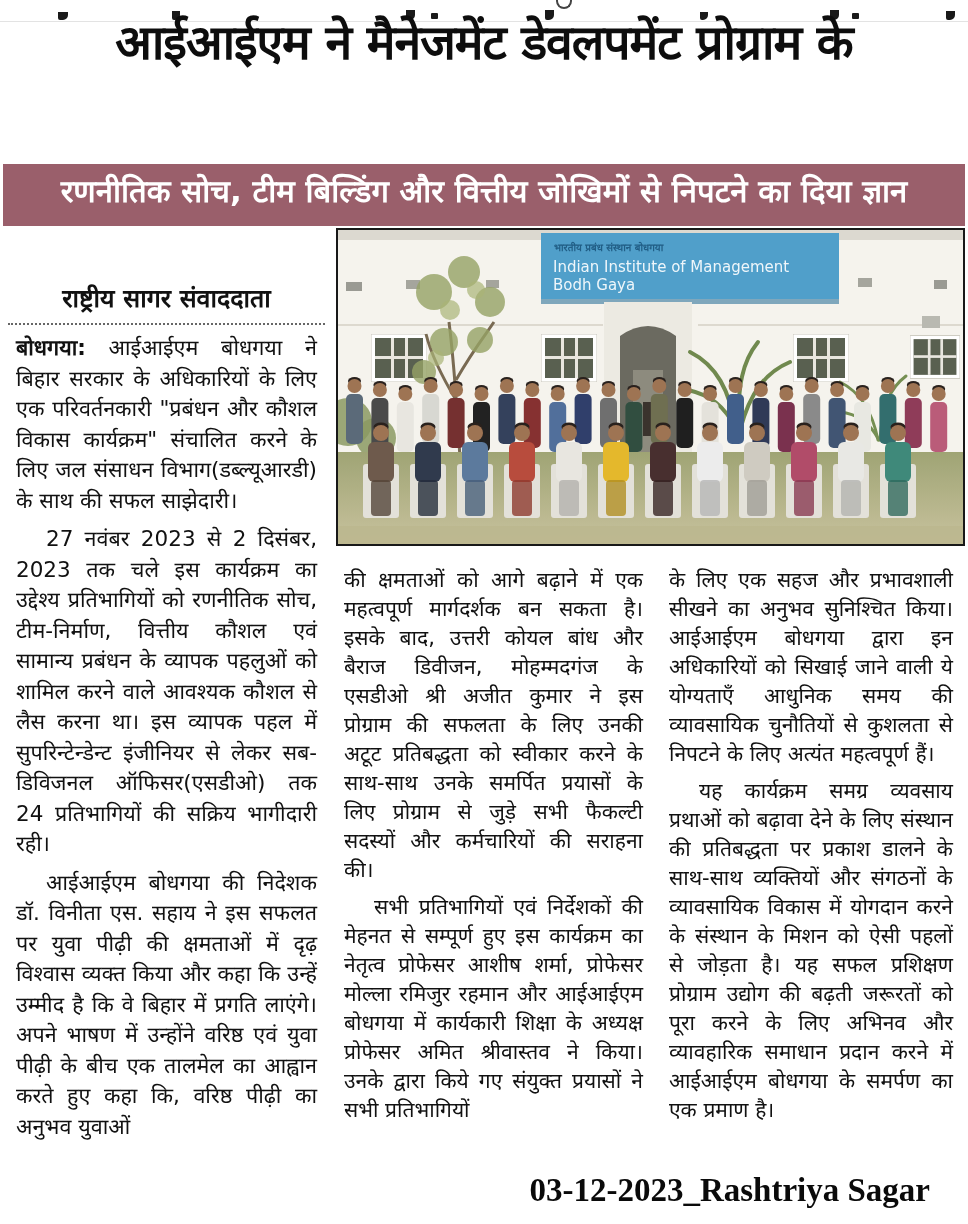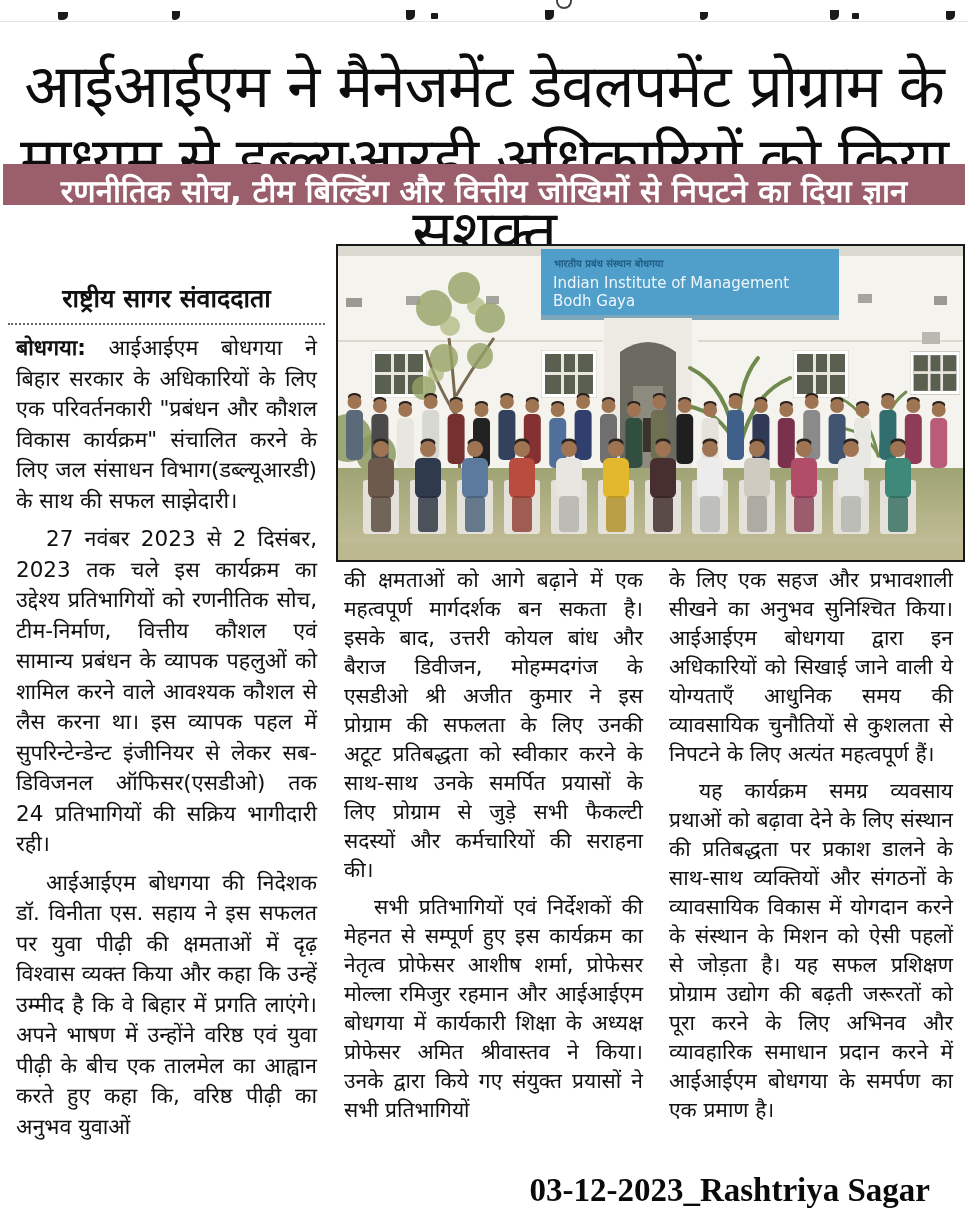--- a/index.html
+++ b/index.html
@@ -8,43 +8,43 @@
     font-family:"DejaVu Sans",sans-serif;color:#111;overflow:hidden;
     margin:0 auto;
   }
   
   .top-frag{position:absolute;background:#1a1a1a;border-radius:0 0 5px 2px;}
   .top-hairline{position:absolute;top:21px;left:0;right:0;height:1px;background:#e3e3e3;}
   .top-arc{position:absolute;top:0;width:12px;height:7px;border:2px solid #444;border-top:none;border-radius:0 0 8px 8px;background:#fff;}
 
   .headline{
     position:absolute;top:6px;left:4px;right:4px;text-align:center;
-    font-weight:400;font-size:60px;line-height:73px;letter-spacing:-1px;color:#0d0d0d;margin-top:44px;
+    font-weight:700;font-size:48px;line-height:73px;letter-spacing:-1px;color:#0d0d0d;
   }
   .subhead{
-    position:absolute;top:164px;left:3px;right:3px;height:41px;
+    position:absolute;top:164px;left:3px;right:3px;height:62px;
     text-align:center;font-weight:700;font-size:31px;line-height:55px;color:#fff;
   }
   .content{position:absolute;top:228px;left:0;right:0;bottom:0;}
 
   .col{position:absolute;text-align:justify;}
   .col p{margin:8px;}
   .col1{left:8px;top:4px;width:317px;font-size:21.5px;line-height:30.5px;}
   .col2{left:336px;top:330px;width:315px;font-size:21px;line-height:29px;}
   .col3{left:661px;top:330px;width:300px;font-size:21px;line-height:29px;}
   .indent{text-indent:30px;}
   .lead{font-weight:800;}
 
   .byline{
     text-align:center;font-weight:800;font-size:25px;line-height:30px;
     padding:4px 0 9px 0;margin-bottom:8px;border-bottom:2px dotted #666;margin-top:48px;
   }
 
   .photo{
-    position:absolute;left:336px;top:16px;width:625px;height:314px;
+    position:absolute;left:336px;top:0;width:625px;height:314px;
     border:2px solid #181818;background:#f0abfc;
   }
   .photo svg{display:block;filter:blur(0.5px) saturate(0.92);}
 
   .footer-credit{
     position:absolute;top:944px;left:16px;right:38px;text-align:right;
     font-family:"Liberation Serif",serif;font-weight:700;font-size:33px;color:#0a0a0a;
   }
 </style>
 </head>
@@ -59,21 +59,20 @@
   <div class="top-frag" style="left:431px;top:13px;width:7px;height:6px;border-radius:1px;"></div>
   <div class="top-frag" style="left:545px;top:10px;width:9px;height:10px;"></div>
   <div class="top-arc" style="left:556px;"></div>
   <div class="top-frag" style="left:700px;top:12px;width:8px;height:8px;"></div>
   <div class="top-frag" style="left:830px;top:10px;width:9px;height:10px;"></div>
   <div class="top-frag" style="left:852px;top:13px;width:7px;height:6px;border-radius:1px;"></div>
   <div class="top-frag" style="left:946px;top:11px;width:9px;height:9px;"></div>
 
   <div class="headline">
     <div>आईआईएम ने मैनेजमेंट डेवलपमेंट प्रोग्राम के</div>
-    <div>माध्यम से डब्ल्यूआरडी अधिकारियों को किया सशक्त</div>
   </div>
 
   <div class="subhead" id="subhead" style="background: rgb(154, 95, 107); color: rgb(255, 255, 255);">रणनीतिक सोच, टीम बिल्डिंग और वित्तीय जोखिमों से निपटने का दिया ज्ञान</div>
 
   <div class="content">
 
     <div class="col col1">
       <div class="byline">राष्ट्रीय सागर संवाददाता</div>
       <p><span class="lead">बोधगया:</span><span> आईआईएम बोधगया ने बिहार सरकार के अधिकारियों के लिए एक परिवर्तनकारी "प्रबंधन और कौशल विकास कार्यक्रम" संचालित करने के लिए जल संसाधन विभाग(डब्ल्यूआरडी) के साथ की सफल साझेदारी।</span></p>
       <p class="indent">27 नवंबर 2023 से 2 दिसंबर, 2023 तक चले इस कार्यक्रम का उद्देश्य प्रतिभागियों को रणनीतिक सोच, टीम-निर्माण, वित्तीय कौशल एवं सामान्य प्रबंधन के व्यापक पहलुओं को शामिल करने वाले आवश्यक कौशल से लैस करना था। इस व्यापक पहल में सुपरिन्टेन्डेन्ट इंजीनियर से लेकर सब-डिविजनल ऑफिसर(एसडीओ) तक 24 प्रतिभागियों की सक्रिय भागीदारी रही।</p>

